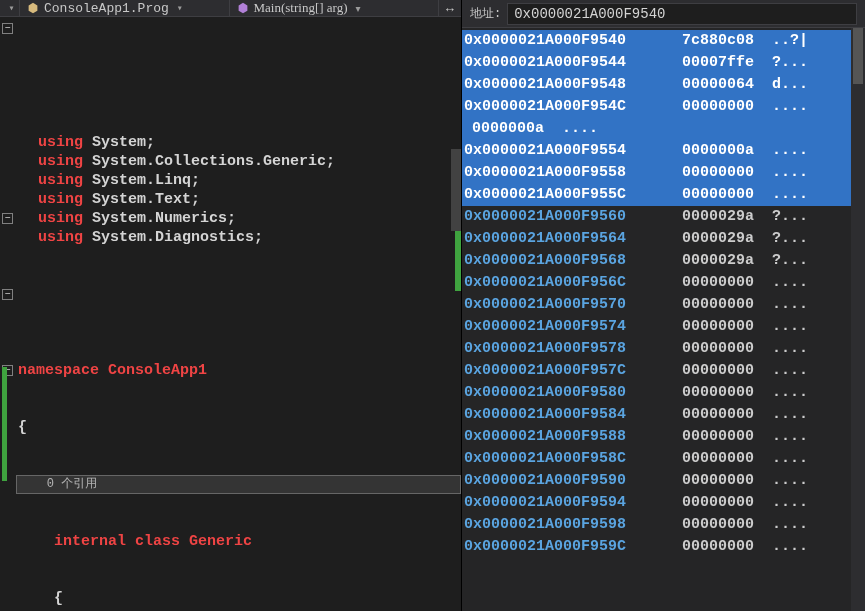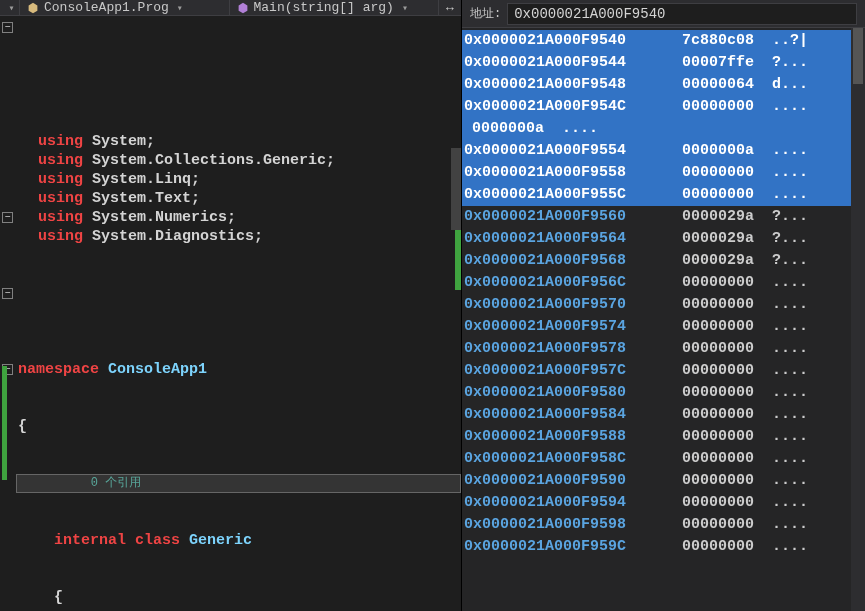--- a/index.html
+++ b/index.html
@@ -33,24 +33,24 @@
 .editor { position: relative; flex: 1; display: flex; background: #1e1e1e; padding-top: 2px; }
 .gutter { width: 16px; background: #1e1e1e; position: relative; }
 .fold {
   position: absolute; left: 2px; width: 11px; height: 11px;
   border: 1px solid #808080; color: #d4d4d4;
   display:flex; align-items:center; justify-content:center;
   font-size: 10px; line-height: 1; background: #1e1e1e;
 }
 .code { flex: 1; padding: 0 2px; line-height: 19px; white-space: pre; font-size: 15px; font-weight: 600; position: relative; }
 .line { height: 19px; }
-.codelens { color: #5eead4; font-size: 12px; font-weight: 400; margin-left: 44px; }
+.codelens { color: #ffffff; font-size: 12px; font-weight: 400; }
 .k-using { color: #ef4444; margin-left: 20px; }
 .k-kw { color: #ef4444; }
-.k-cls { color: #7dd3fc; }
+.k-cls { color: #ef4444; }
 .k-op { color: #d4d4d4; }
 .k-generic { color: #d4d4d4; }
 .hl-line {
   position: absolute; left: 0; right: 0; height: 19px;
   background: rgba(80,80,80,0.45); border: 1px solid #666;
 }
 .green-bar { position:absolute; right:0; width:6px; background:#3fa33f; }
 .scroll-thumb {
   position: absolute; right: 0; top: 132px; width: 10px; height: 82px;
   background: #424242;
@@ -90,21 +90,21 @@
     </div>
     <div class="nav-seg" style="flex:1;">
       <span class="ico">
         <svg viewBox="0 0 16 16">
             <path fill="#d7ba7d" d="M8 2l5 3v6l-5 3-5-3V5z"></path>
           </svg>
       </span>
       <span>ConsoleApp1.Prog</span>
       <span class="nav-drop">▾</span>
     </div>
-    <div class="nav-seg" style="flex:1;">
+    <div class="nav-seg" style="flex:1;font-family:Liberation Serif, serif;">
       <span class="ico">
         <svg viewBox="0 0 16 16">
             <path fill="#b180d7" d="M8 2l5 3v6l-5 3-5-3V5z"></path>
           </svg>
       </span>
       <span>Main(string[] arg)</span>
       <span class="nav-drop">▾</span>
     </div>
     <div class="nav-split">
       <span>↔</span>

